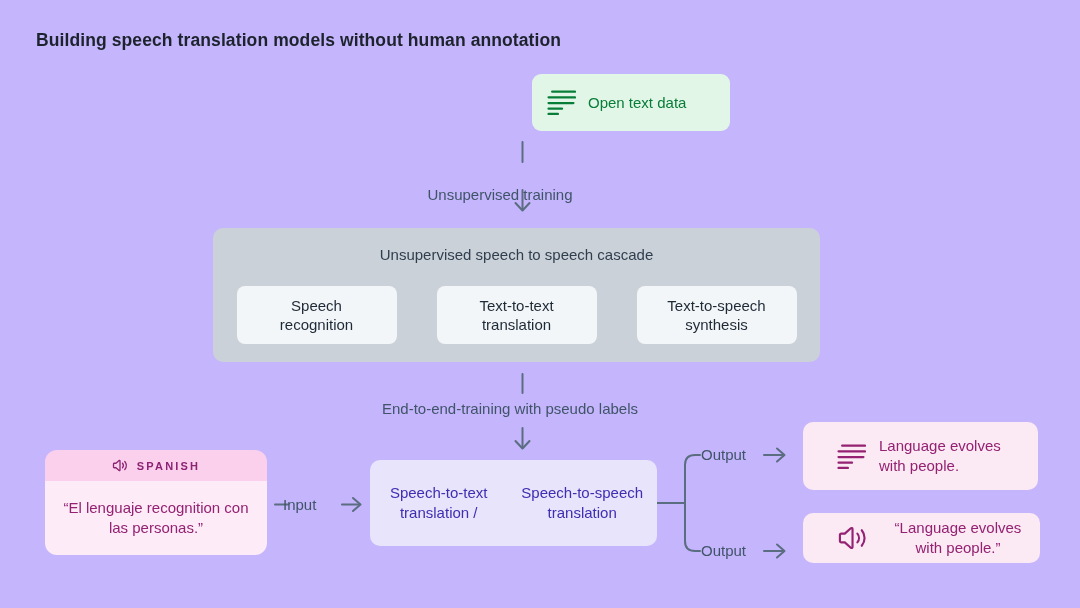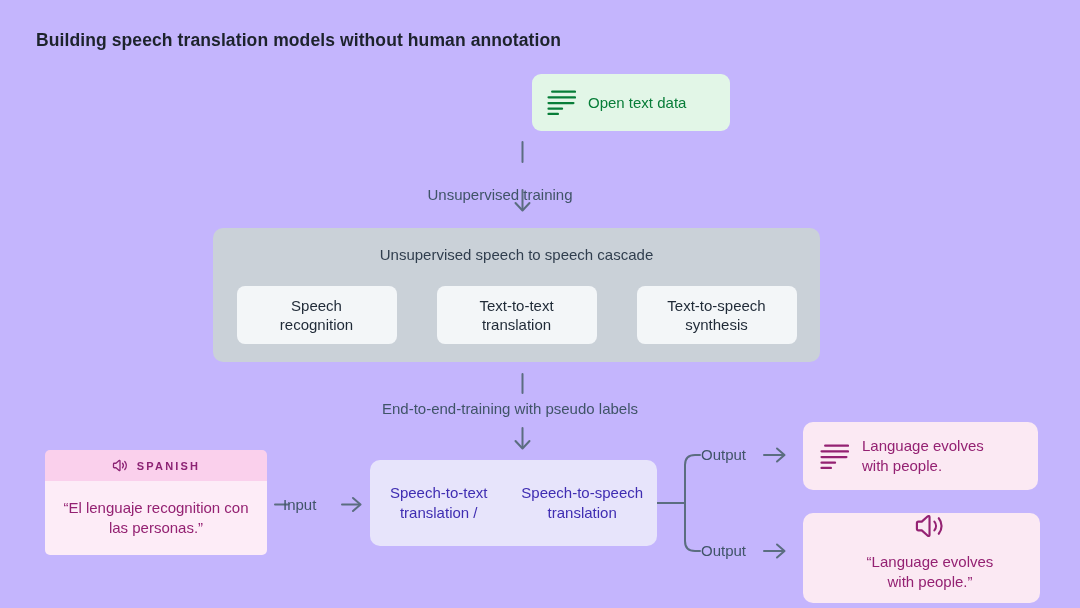--- a/index.html
+++ b/index.html
@@ -43,42 +43,42 @@
     font-size:15px;line-height:19px;color:#1f2a37;font-weight:500;max-width:122px;text-align:center;
   }
   
   #model-box{
     left:370px;top:460px;width:287px;height:86px;background:#e7e4fb;border-radius:10px;
     display:flex;flex-direction:row;align-items:center;justify-content:center;
     color:#3f2db2;font-size:15px;line-height:20px;font-weight:500;text-align:center;
   }
   
   #spanish-card{
-    left:45px;top:450px;width:222px;height:105px;border-radius:5px;overflow:hidden;
+    left:45px;top:450px;width:222px;height:105px;border-radius:12px;overflow:hidden;
     display:flex;flex-direction:column;
   }
   #spanish-header{
     height:31px;background:#fad0ec;display:flex;align-items:center;justify-content:center;gap:8px;
     color:#8c2374;flex:0 0 auto;
   }
   #spanish-header .lang{font-size:11px;font-weight:700;letter-spacing:2.2px;}
   #spanish-body{
     flex:1;background:#fdecf7;display:flex;align-items:center;justify-content:center;
   }
   #spanish-body .quote{
     font-size:15px;line-height:20px;color:#942172;font-weight:500;max-width:186px;text-align:center;
   }
   
   .output-card{
     background:#fbe9f3;border-radius:10px;display:flex;align-items:center;
-    color:#942172;box-sizing:border-box;padding-left:17px;gap:13px;
+    color:#942172;box-sizing:border-box;padding-left:34px;gap:13px;
   }
   .output-card .lbl{font-size:15px;line-height:20px;font-weight:500;max-width:150px;}
   #output-text-card{left:803px;top:422px;width:235px;height:68px;}
-  #output-speech-card{left:803px;top:513px;width:237px;height:90px;text-align:left;flex-direction:column;}
+  #output-speech-card{left:803px;top:513px;width:237px;height:50px;text-align:left;}
   #output-speech-card .lbl{text-align:center;}
   svg.icon{display:block;flex:0 0 auto;}
   #connector-layer{left:0;top:0;pointer-events:none;}
 </style>
 </head>
 <body>
 
 <div id="canvas">
 
   <svg id="connector-layer" class="abs" width="1080" height="608" viewBox="0 0 1080 608" fill="none" stroke="#5b6d80" stroke-width="2" stroke-linecap="round" stroke-linejoin="round">

